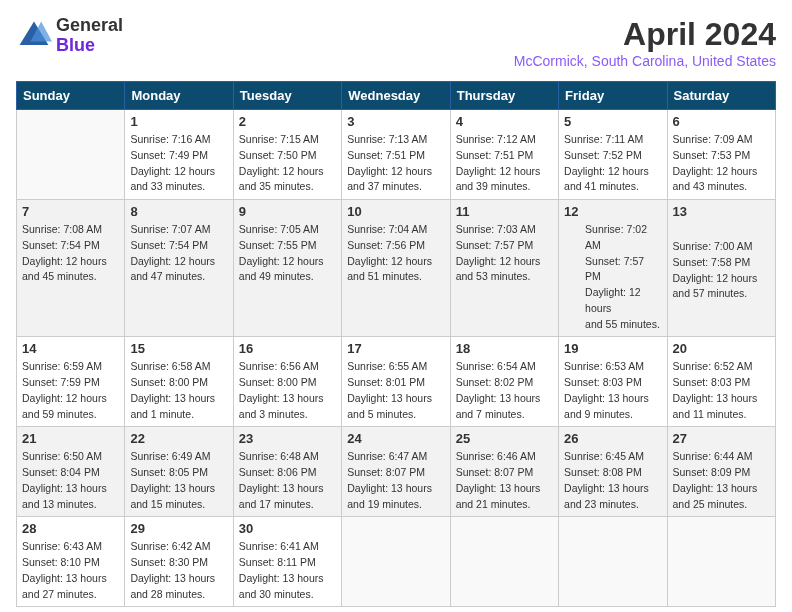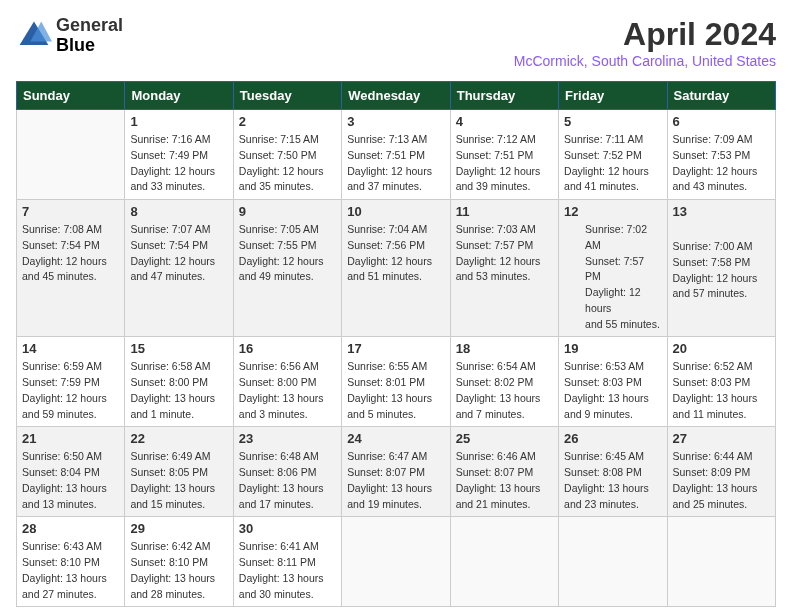--- a/index.html
+++ b/index.html
@@ -26,21 +26,21 @@
       line-height: 1.1;
     }
     .logo-general {
       font-size: 18px;
       font-weight: bold;
       color: #333;
     }
     .logo-blue {
       font-size: 18px;
       font-weight: bold;
-      color: #000000;
+      color: #6d28d9;
     }
     .logo-icon {
       width: 36px;
       height: 36px;
       margin-right: 4px;
     }
     .title-block {
       text-align: right;
     }
     .month-title {
@@ -51,21 +51,21 @@
     .location {
       font-size: 14px;
       color: #8b5cf6;
     }
     .calendar {
       width: 100%;
       border-collapse: collapse;
       font-size: 11px;
     }
     .calendar th {
-      background-color: #14532d;
+      background-color: #0c4a6e;
       color: #fff;
       text-align: left;
       padding: 6px 6px;
       font-size: 13px;
       font-weight: bold;
       border: 1px solid #2a5fa5;
     }
     .calendar td {
       border: 1px solid #ccc;
       vertical-align: top;
@@ -326,21 +326,21 @@
         <td>
           <div class="day-number">28</div>
           <div class="day-info" style="white-space: pre-line;">Sunrise: 6:43 AM
 Sunset: 8:10 PM
 Daylight: 13 hours
 and 27 minutes.</div>
         </td>
         <td>
           <div class="day-number">29</div>
           <div class="day-info" style="white-space: pre-line;">Sunrise: 6:42 AM
-Sunset: 8:10 PM
+Sunset: 8:30 PM
 Daylight: 13 hours
 and 28 minutes.</div>
         </td>
         <td>
           <div class="day-number">30</div>
           <div class="day-info" style="white-space: pre-line;">Sunrise: 6:41 AM
 Sunset: 8:11 PM
 Daylight: 13 hours
 and 30 minutes.</div>
         </td>

